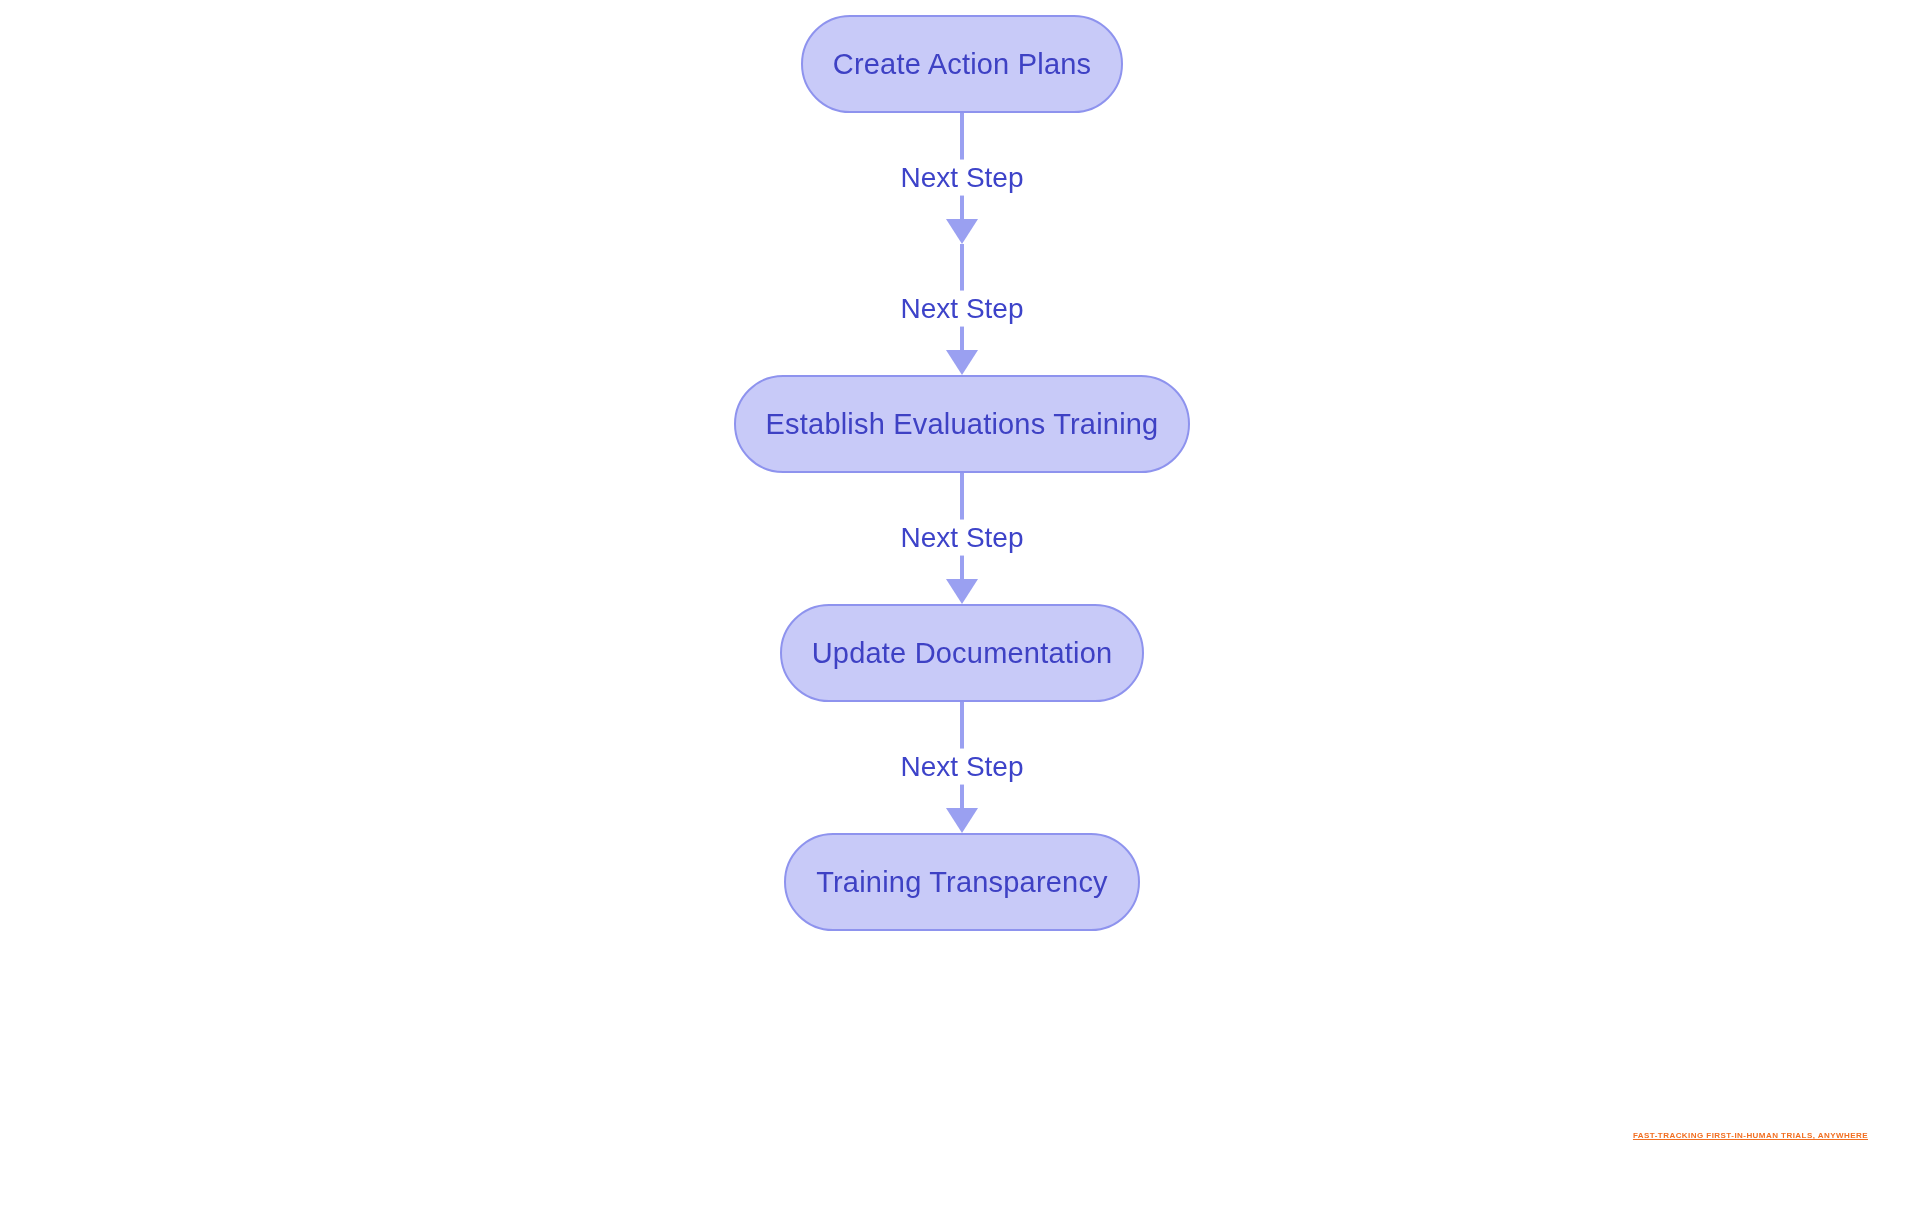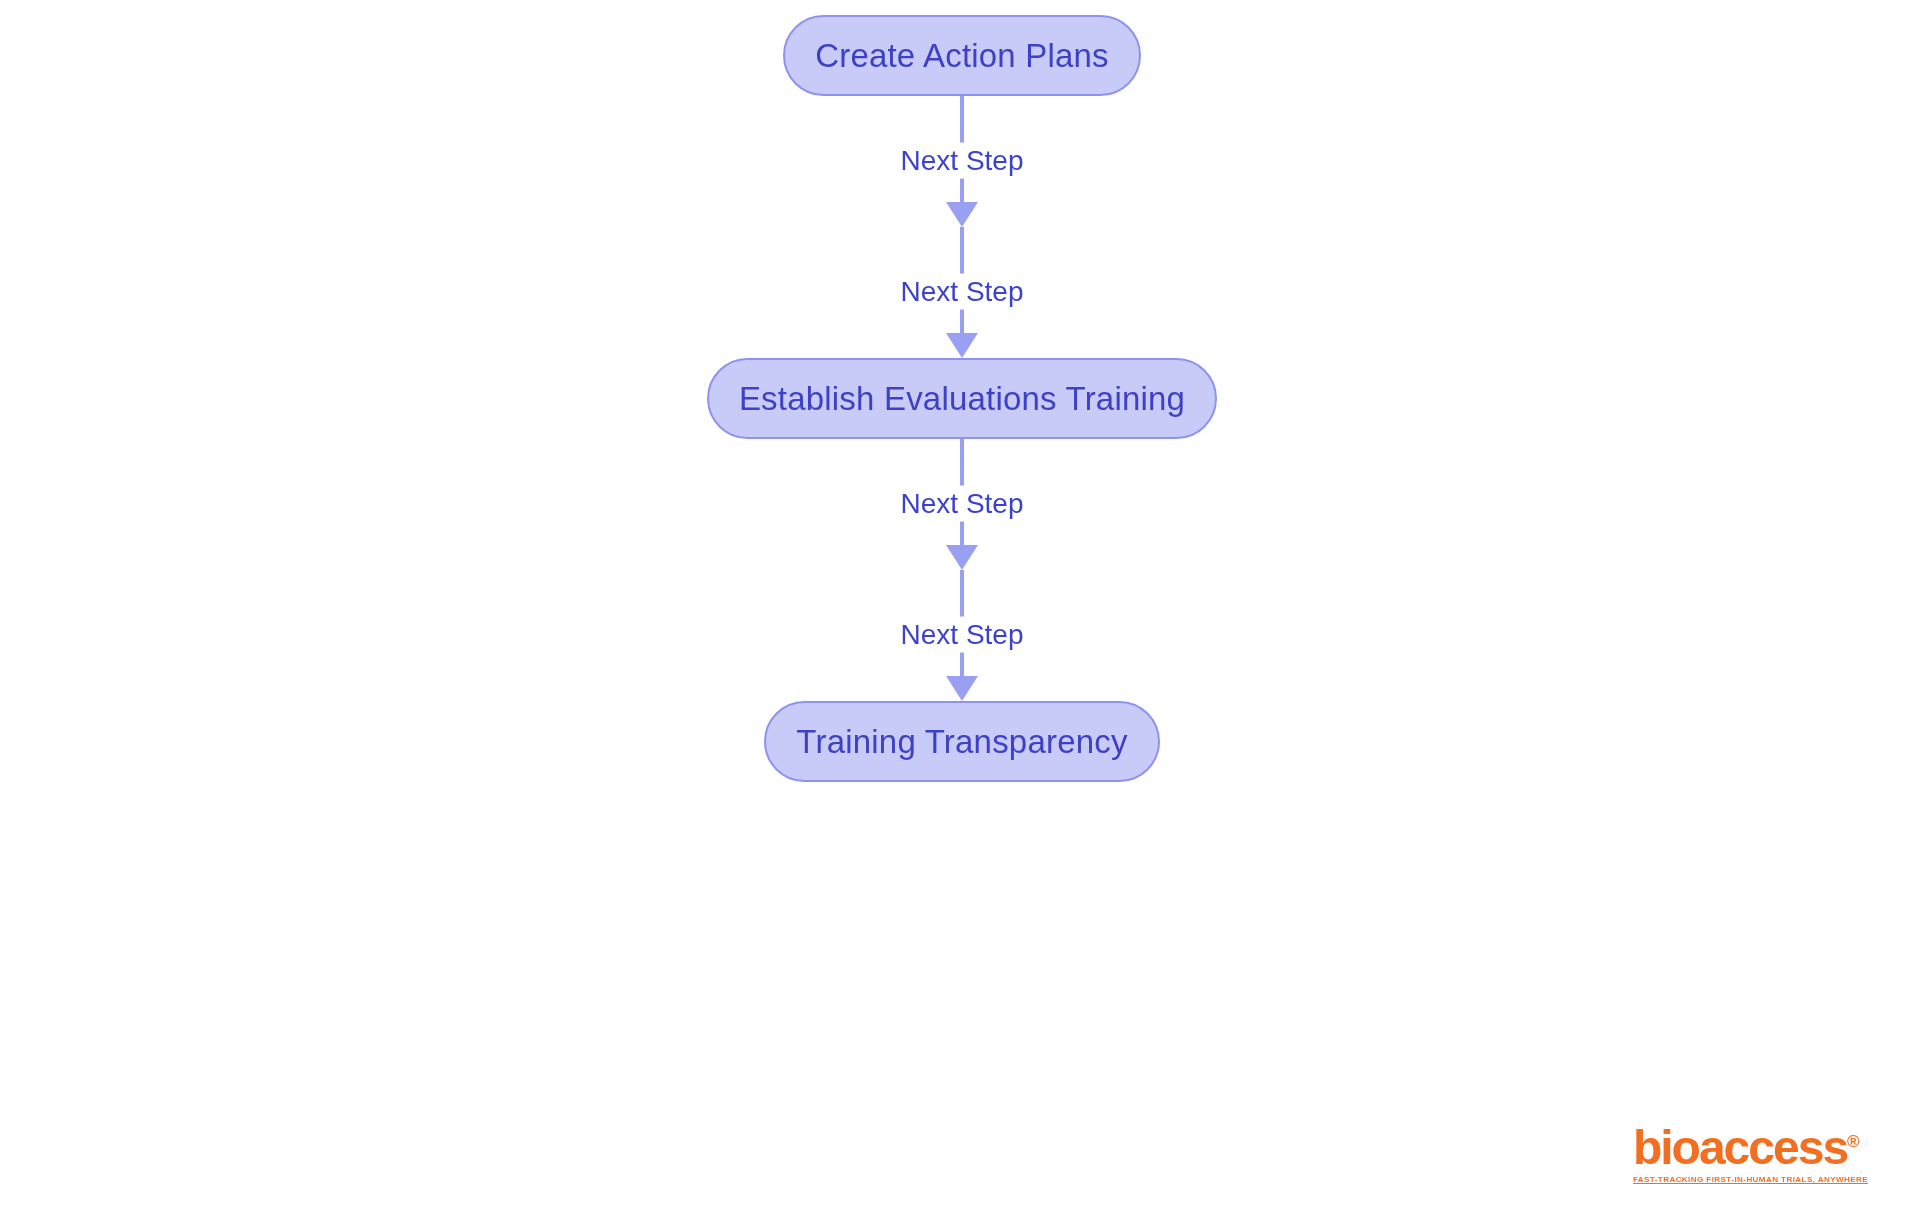--- a/index.html
+++ b/index.html
@@ -25,31 +25,31 @@
   }
   .flow {
     position: absolute;
     left: 2px; top: 15px;
     width: 1920px;
     display: flex;
     flex-direction: column;
     align-items: center;
   }
   .flow-node {
-    height: 81px;
+    height: 98px;
     padding: 0 30px;
     min-width: 310px;
     background: var(--node-fill);
     border: 2px solid var(--node-border);
     border-radius: 53px;
     display: flex;
     align-items: center;
     justify-content: center;
     color: var(--node-text);
-    font-size: 33px;
+    font-size: 29px;
     letter-spacing: 0.2px;
     white-space: nowrap;
   }
   .flow-connector {
     position: relative;
     height: 131px;
     width: 320px;
   }
   .connector-line {
     position: absolute;
@@ -121,24 +121,24 @@
         <div class="connector-line"></div>
         <div class="edge-label">Next Step</div>
         <div class="arrowhead"></div>
       </div>
       <div class="flow-node">Establish Evaluations Training</div>
       <div class="flow-connector">
         <div class="connector-line"></div>
         <div class="edge-label">Next Step</div>
         <div class="arrowhead"></div>
       </div>
+      <div class="flow-node">Update Documentation</div>
       <div class="flow-connector">
         <div class="connector-line"></div>
         <div class="edge-label">Next Step</div>
         <div class="arrowhead"></div>
       </div>
       <div class="flow-node">Training Transparency</div>
     </div>
   <div class="logo">
-    <div class="logo-word"><span>bioaccess</span><sup class="logo-reg">®</sup></div>
     <div class="logo-tagline">FAST-TRACKING FIRST-IN-HUMAN TRIALS, ANYWHERE</div>
   </div>
 </div>
 
 </body></html>

